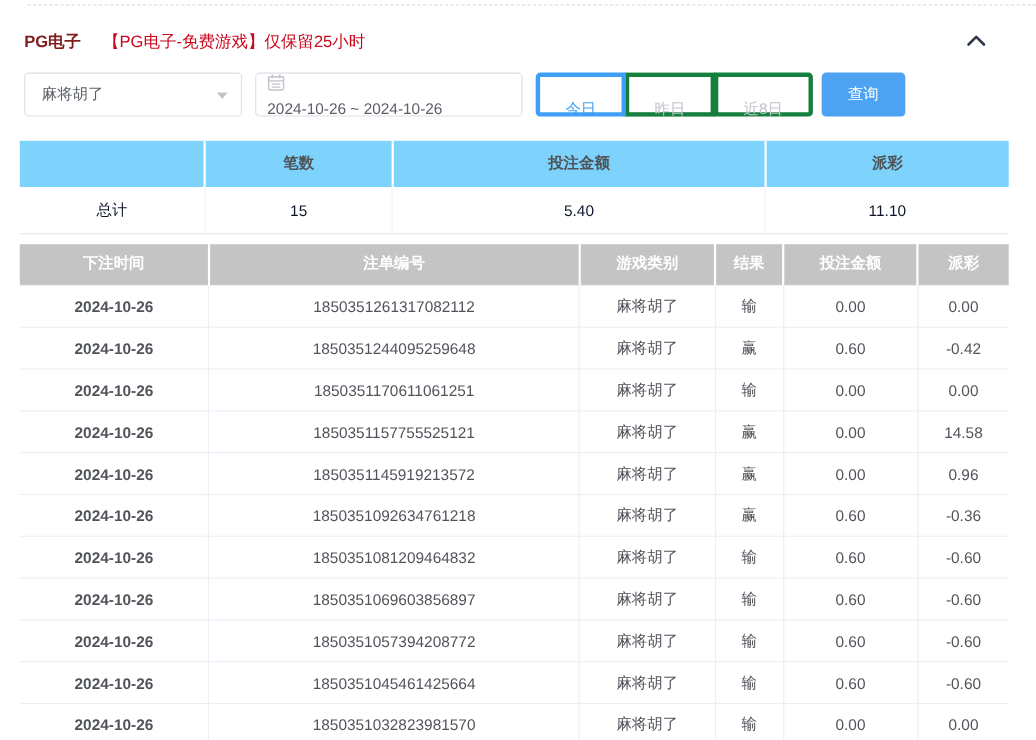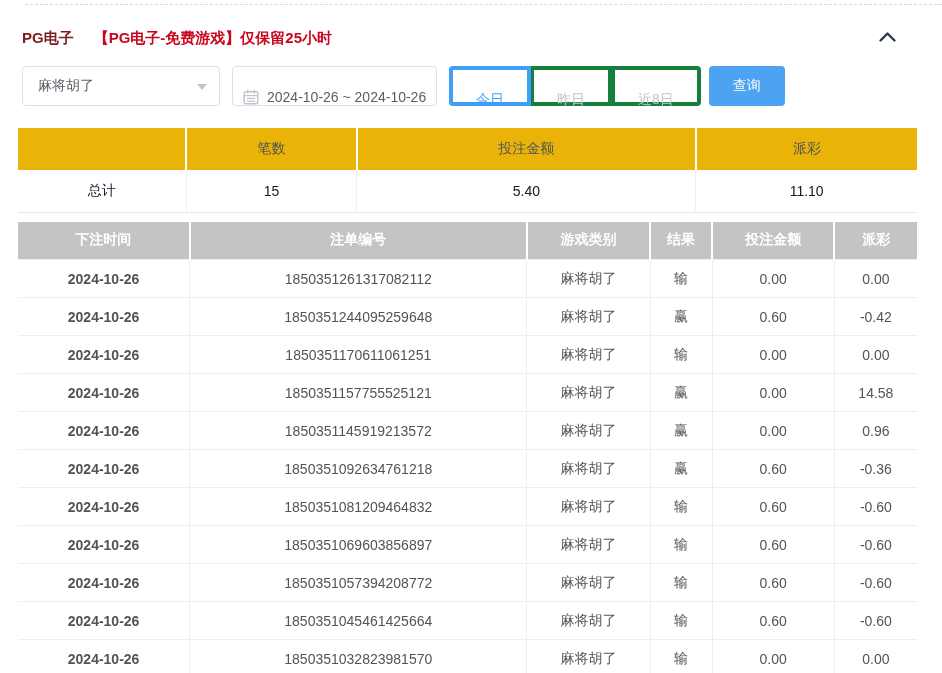--- a/index.html
+++ b/index.html
@@ -9,40 +9,41 @@
     background: #fff;
     font-family: "Liberation Sans", "DejaVu Sans", sans-serif;
     -webkit-font-smoothing: antialiased;
   }
   .top-dashed { border-top: 1px dashed #d8d8d8; margin: 4px 0 0 25px; }
   .section { padding: 0 25px 0 18px; }
 
   
   .panel-header { display:flex; align-items:center; margin: 23px 0 0 4px; }
   .panel-title { font-size: 15px; font-weight: bold; color: #7f1d1d; }
-  .panel-notice { font-size: 15px; font-weight: bold; color: #c9061c; margin-left: 20px; }
+  .panel-notice { font-size: 15px; font-weight: normal; color: #c9061c; margin-left: 20px; }
   .collapse-btn { margin-left:auto; margin-right: 18px; cursor:pointer; display:flex; align-items:center; background:none; border:none; padding:2px; }
 
   
   .controls { display:flex; align-items:center; margin: 18px 0 0 4px; }
   .select-box {
     width: 198px; height: 40px; border: 1px solid #dcdfe6; border-radius: 4px;
     display:flex; align-items:center; padding: 0 12px 0 15px;
     font-size: 14px; color: #5a5e66; background:#fff; cursor:pointer;
   }
   .caret-down {
     margin-left:auto; width:0; height:0;
     border-left: 5px solid transparent; border-right: 5px solid transparent;
     border-top: 6px solid #c0c4cc; transform: translateY(1px);
   }
   .date-box {
-    margin-left: 12px; width: 205px; height: 40px; border: 1px solid #dcdfe6;
-    border-radius: 4px; display:flex; align-items:flex-end; gap: 8px;
+    margin-left: 12px; width: 243px; height: 40px; border: 1px solid #dcdfe6;
+    border-radius: 4px; display:flex; align-items:flex-start; gap: 8px;
     padding: 0 10px 0 10px; font-size: 14px; color: #5a5e66; background:#fff; cursor:pointer;
     white-space: nowrap;
+    flex-direction: column;
   }
   .btn-group { display:flex; margin-left: 12px; }
   .qbtn {
     height: 40px; padding: 10px 23px; background: #fff;
     border: 4px solid #15803d; color: #c0c4cc; font-size: 14px;
     margin-left: -1px; cursor: pointer; line-height: 38px;
     font-family: inherit;
   }
   .qbtn:first-child { border-radius: 4px 0 0 4px; margin-left: 0; }
   .qbtn:last-child  { border-radius: 0 4px 4px 0; }
@@ -50,21 +51,21 @@
   .search-btn {
     margin-left: 8px; height: 40px; padding: 0 24px; background: #4da3f2;
     color: #fff; border: none; border-radius: 4px; font-size: 14px; cursor: pointer;
     font-family: inherit;
   }
 
   
   table { border-collapse: collapse; table-layout: fixed; width: 899px; font-size: 14px; }
   .summary-table { margin-top: 22px; }
   .summary-table th {
-    background: #eab308; height: 42px; font-weight: normal; color: #4f5358;
+    background: #7dd3fc; height: 42px; font-weight: bold; color: #4f5358;
     border-right: 2px solid #fff; text-align: center;
   }
   .summary-table th:last-child { border-right: none; }
   .summary-table td {
     background: #fff; height: 42px; text-align: center; color: #0f172a;
     border-bottom: 1px solid #e6e6e6; border-right: 1px solid #f1f1f1;
   }
   .summary-table td:last-child { border-right: none; }
 
   

